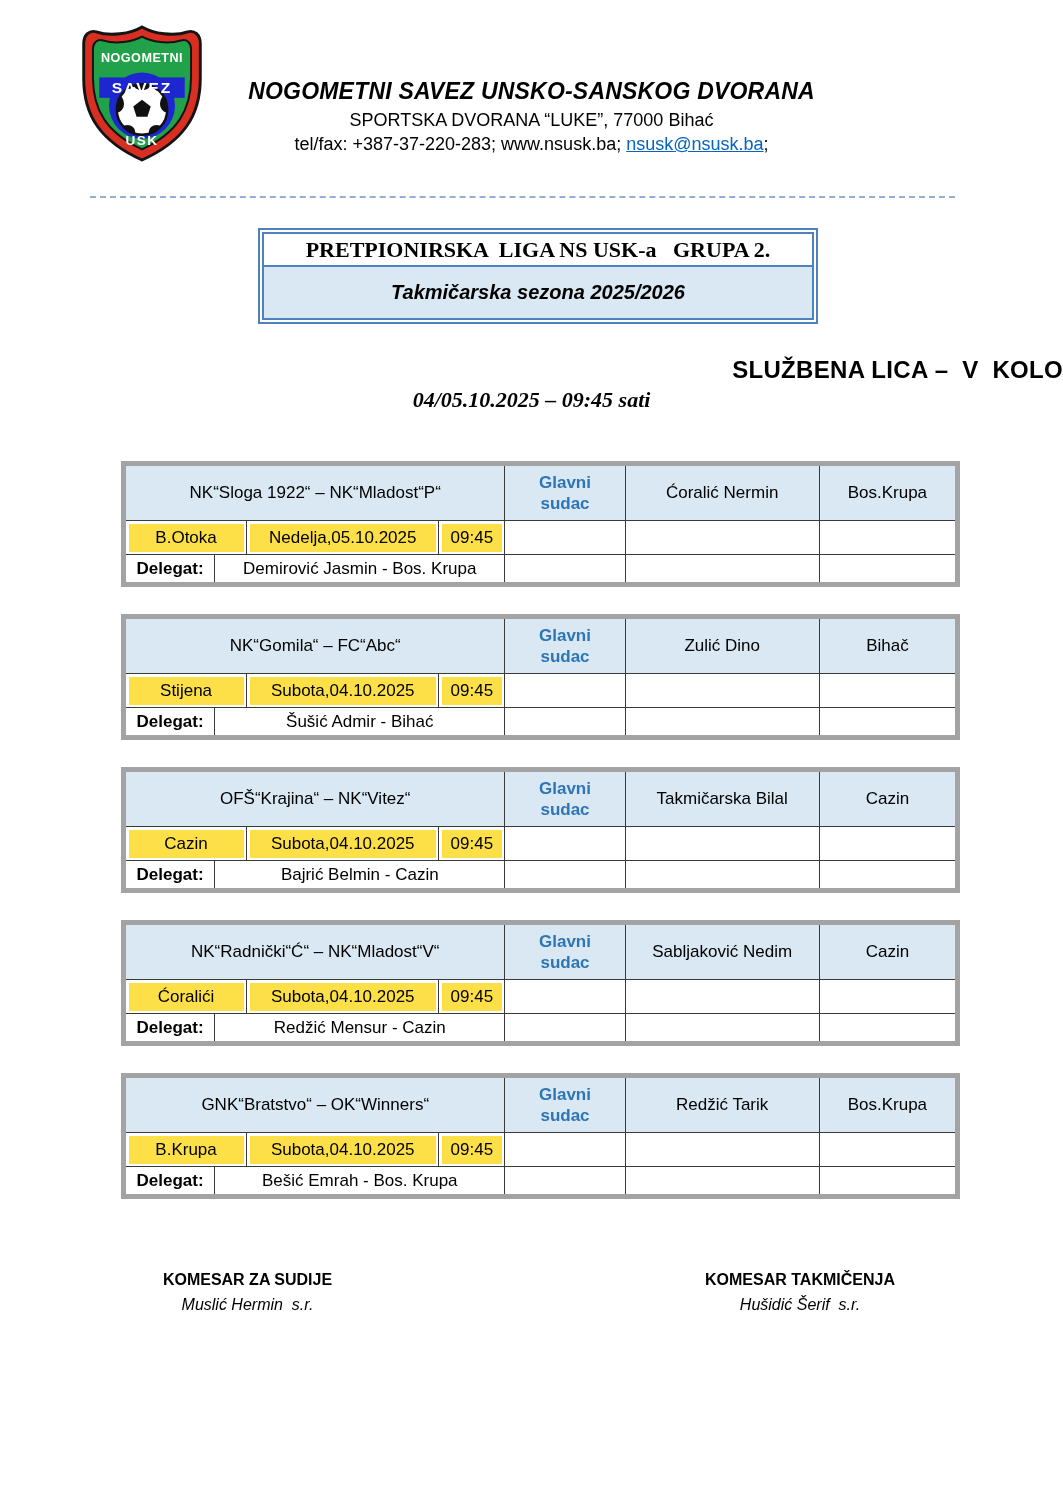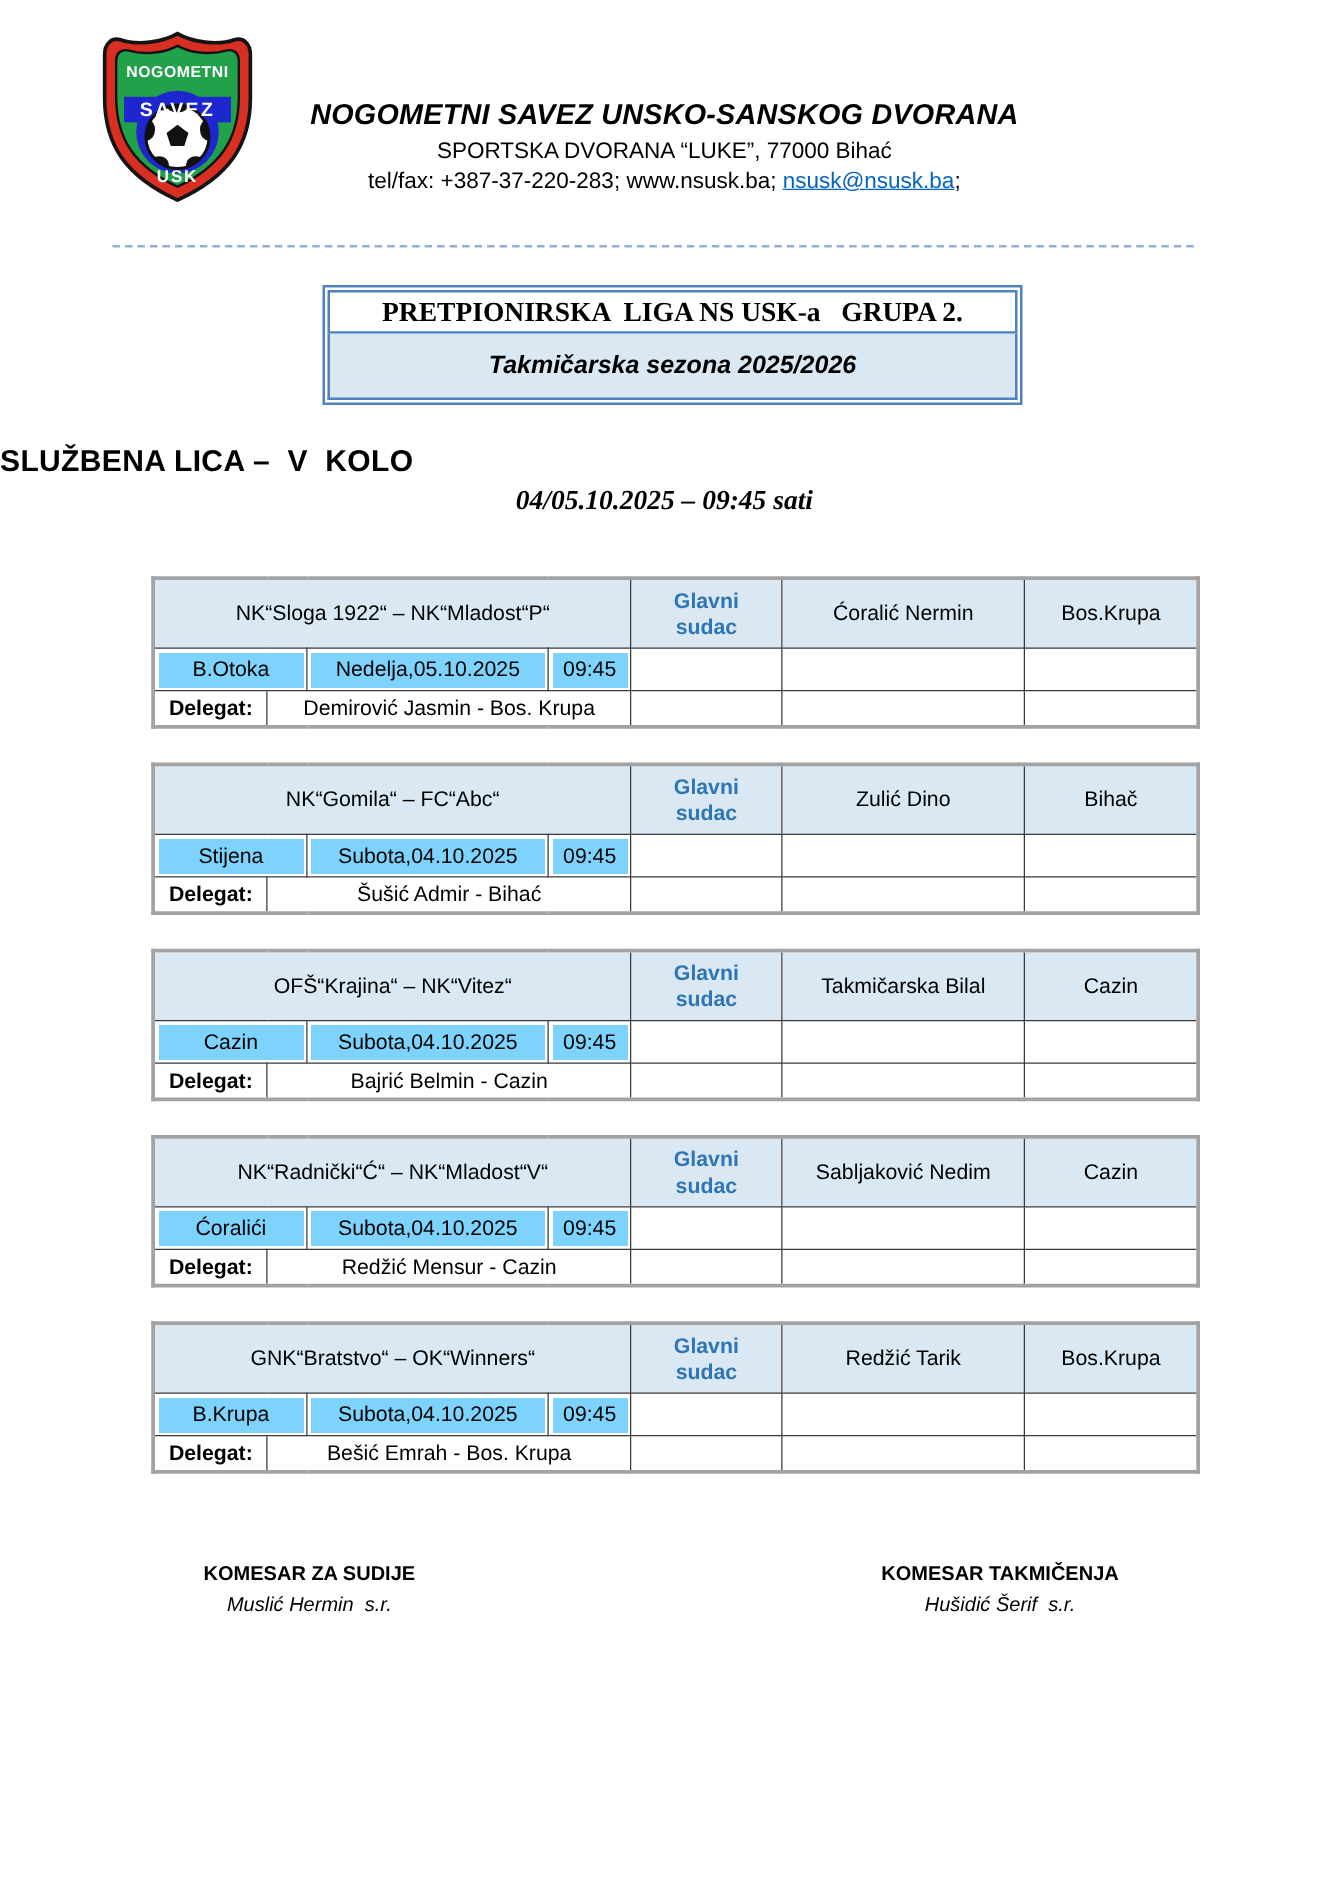--- a/index.html
+++ b/index.html
@@ -24,36 +24,36 @@
   .title-box .row1{
     border:2px solid #4E81BD;background:#fff;text-align:center;
     font-family:"Liberation Serif",serif;font-weight:bold;font-size:22px;
     padding:3px 0 2px 0;white-space:pre;
   }
   .title-box .row2{
     border:2px solid #4E81BD;border-top:none;background:#D9E8F2;text-align:center;
     font-weight:bold;font-style:italic;font-size:20px;padding:14px 0;white-space:pre;
   }
 
-  .subtitle1{margin-top:32px;text-align:left;font-size:24px;font-weight:bold;white-space:pre;letter-spacing:.3px;}
+  .subtitle1{margin-top:32px;text-align:right;font-size:24px;font-weight:bold;white-space:pre;letter-spacing:.3px;}
   .subtitle2{margin-top:3px;text-align:center;font-size:22px;font-weight:bold;font-style:italic;white-space:pre;font-family:Liberation Serif, serif;}
 
   
   .match{border-collapse:collapse;table-layout:fixed;margin:0 0 0 121px;width:839px;}
   .match.first{margin-top:48px;}
   .match-gap{height:27px;}
   .match,.match td{border:1px solid #3a3a3a;}
-  .match{border:3px solid #a3a3a3;padding-left:23px;}
+  .match{border:5px solid #a3a3a3;padding-left:23px;}
   .match td{
     text-align:center;vertical-align:middle;font-size:17px;padding:0;
     overflow:hidden;
   }
   .r1 td{height:54px;background:#D9E8F2;}
   .r2 td,.r3 td{height:27px;background:#fff;}
-  .r2 td.peach{background:#7dd3fc;background-clip:content-box;padding:3px;}
+  .r2 td.peach{background:#fde047;background-clip:content-box;padding:3px;}
   td.role{color:#2E75B6;font-weight:bold;white-space:pre-line;line-height:1.25;}
   td.dlabel{font-weight:bold;}
 
   
   .footer{position:relative;height:70px;margin-top:70px;}
   .sig{position:absolute;top:0;text-align:center;}
   .sig.left{left:160px;width:175px;}
   .sig.right{left:700px;width:200px;}
   .sig .sig-title{font-weight:bold;font-size:16px;line-height:22px;white-space:pre;}
   .sig .sig-name{font-style:italic;font-size:16px;line-height:28px;white-space:pre;}

